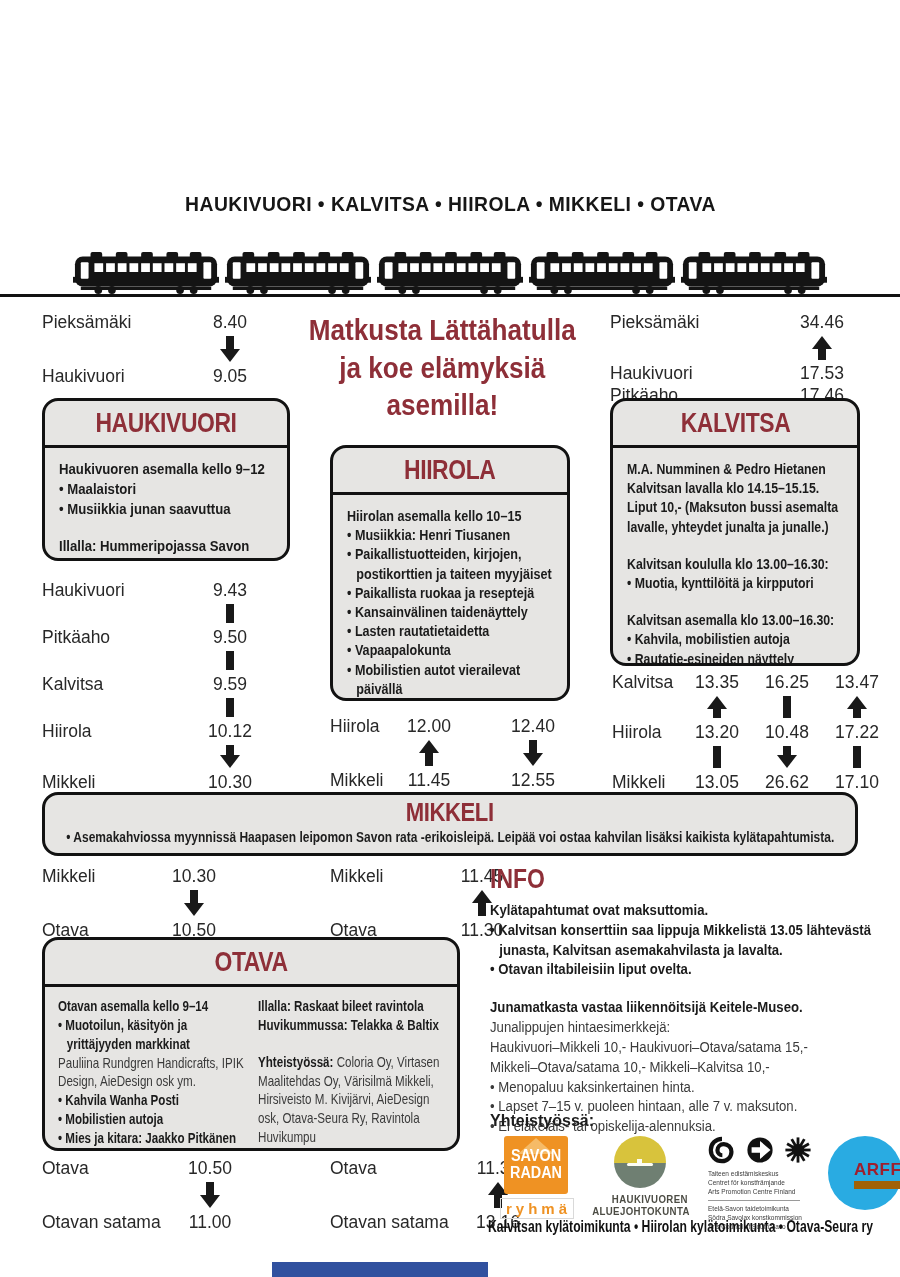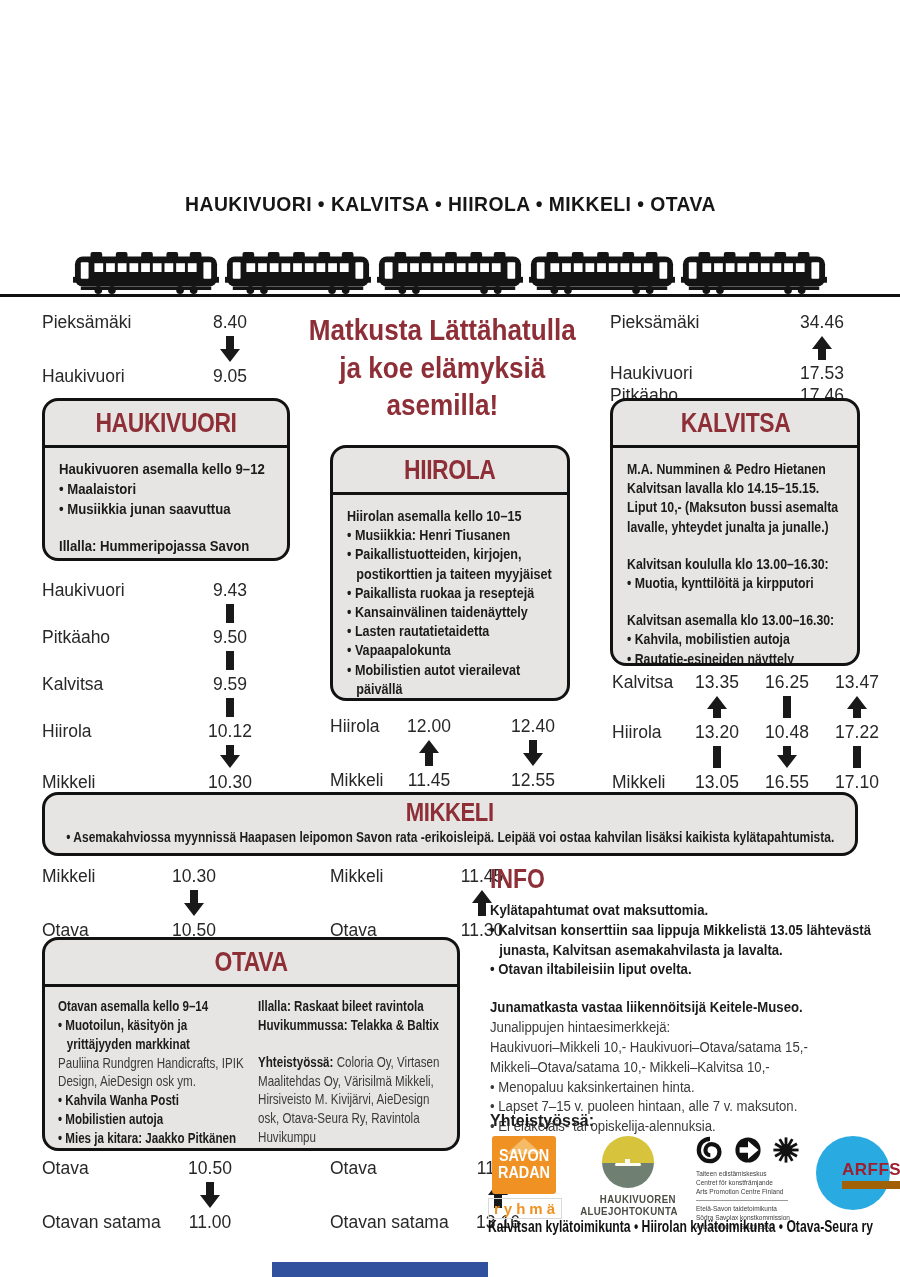--- a/index.html
+++ b/index.html
@@ -59,21 +59,21 @@
   #box-mikkeli .mtext{font-weight:bold;font-size:15px;transform:scaleX(.8);transform-origin:center top;width:125%;margin-left:-12.5%;line-height:1.2;}
   #box-otava{left:42px;top:937px;width:418px;height:214px;}
   #box-otava .box-bd{display:grid;grid-template-columns:1fr 1fr;column-gap:14px;padding:10px 13px;}
   #box-otava .cbody{transform:scaleX(.8);width:125%;font-size:14.5px;line-height:1.3;}
   
   #info-title{left:490px;top:864px;font-weight:bold;font-size:27px;color:#8e2f38;transform:scaleX(.85);transform-origin:left center;}
   #info-body{left:490px;top:900px;width:392px;font-size:15.5px;line-height:1.3;}
   #info-body .cbody{transform:scaleX(.85);width:117%;}
   #partners-label{left:490px;top:1112px;font-weight:bold;font-size:16px;}
   
-  #logo-row{left:488px;top:1136px;width:388px;display:flex;gap:16px;align-items:flex-start;}
+  #logo-row{left:500px;top:1136px;width:388px;display:flex;gap:16px;align-items:flex-start;}
   .logo-savon{width:72px;text-align:center;}
   .savon-tile{position:relative;width:64px;height:58px;margin:0 auto;background:#ef9223;border-radius:3px;overflow:hidden;}
   .savon-roof{position:absolute;top:2px;left:14px;width:0;height:0;border-left:18px solid transparent;border-right:18px solid transparent;border-bottom:16px solid #f6bb67;}
   .savon-tile .t{position:relative;color:#fff;font-weight:bold;font-size:16px;line-height:1.05;padding-top:12px;transform:scaleX(.9);letter-spacing:0;}
   .savon-sub{display:inline-block;margin-top:4px;color:#ef9223;font-weight:bold;font-size:15px;letter-spacing:4px;border:1px solid #d9d9d9;padding:1px 2px 1px 5px;}
   .logo-hauk{width:104px;text-align:right;}
   .hauk-circle{width:52px;height:52px;margin:0 auto 5px;border-radius:50%;background:linear-gradient(#d8c33c 0 52%,#6f7f72 52% 100%);position:relative;overflow:hidden;}
   .hauk-boat{position:absolute;left:13px;top:27px;width:26px;height:3px;background:#fdfdf4;border-radius:2px;}
   .hauk-boat::before{content:"";position:absolute;left:10px;top:-4px;width:5px;height:4px;background:#fdfdf4;}
   .hauk-text{font-weight:bold;font-size:10.5px;line-height:1.15;color:#4c4c44;letter-spacing:.4px;transform:scaleX(.92);}
@@ -410,21 +410,21 @@
           <i class="bar"></i>
         </span>
         <span class="conn down">
           <i class="bar"></i>
         </span>
         <span class="conn">
           <i class="bar"></i>
         </span>
     <span class="st">Mikkeli</span>
         <span class="tm">13.05</span>
-        <span class="tm">16.55</span>
+        <span class="tm">26.62</span>
         <span class="tm">17.10</span>
   </div>
     </div>
 
   <section class="box" id="box-mikkeli">
     <span class="box-title">MIKKELI</span>
     <div class="mtext">• Asemakahviossa myynnissä Haapasen leipomon Savon rata -erikoisleipä. Leipää voi ostaa kahvilan lisäksi kaikista kylätapahtumista.</div>
   </section>
 
   <div class="tt tt-mini" id="tt-otava-down">

